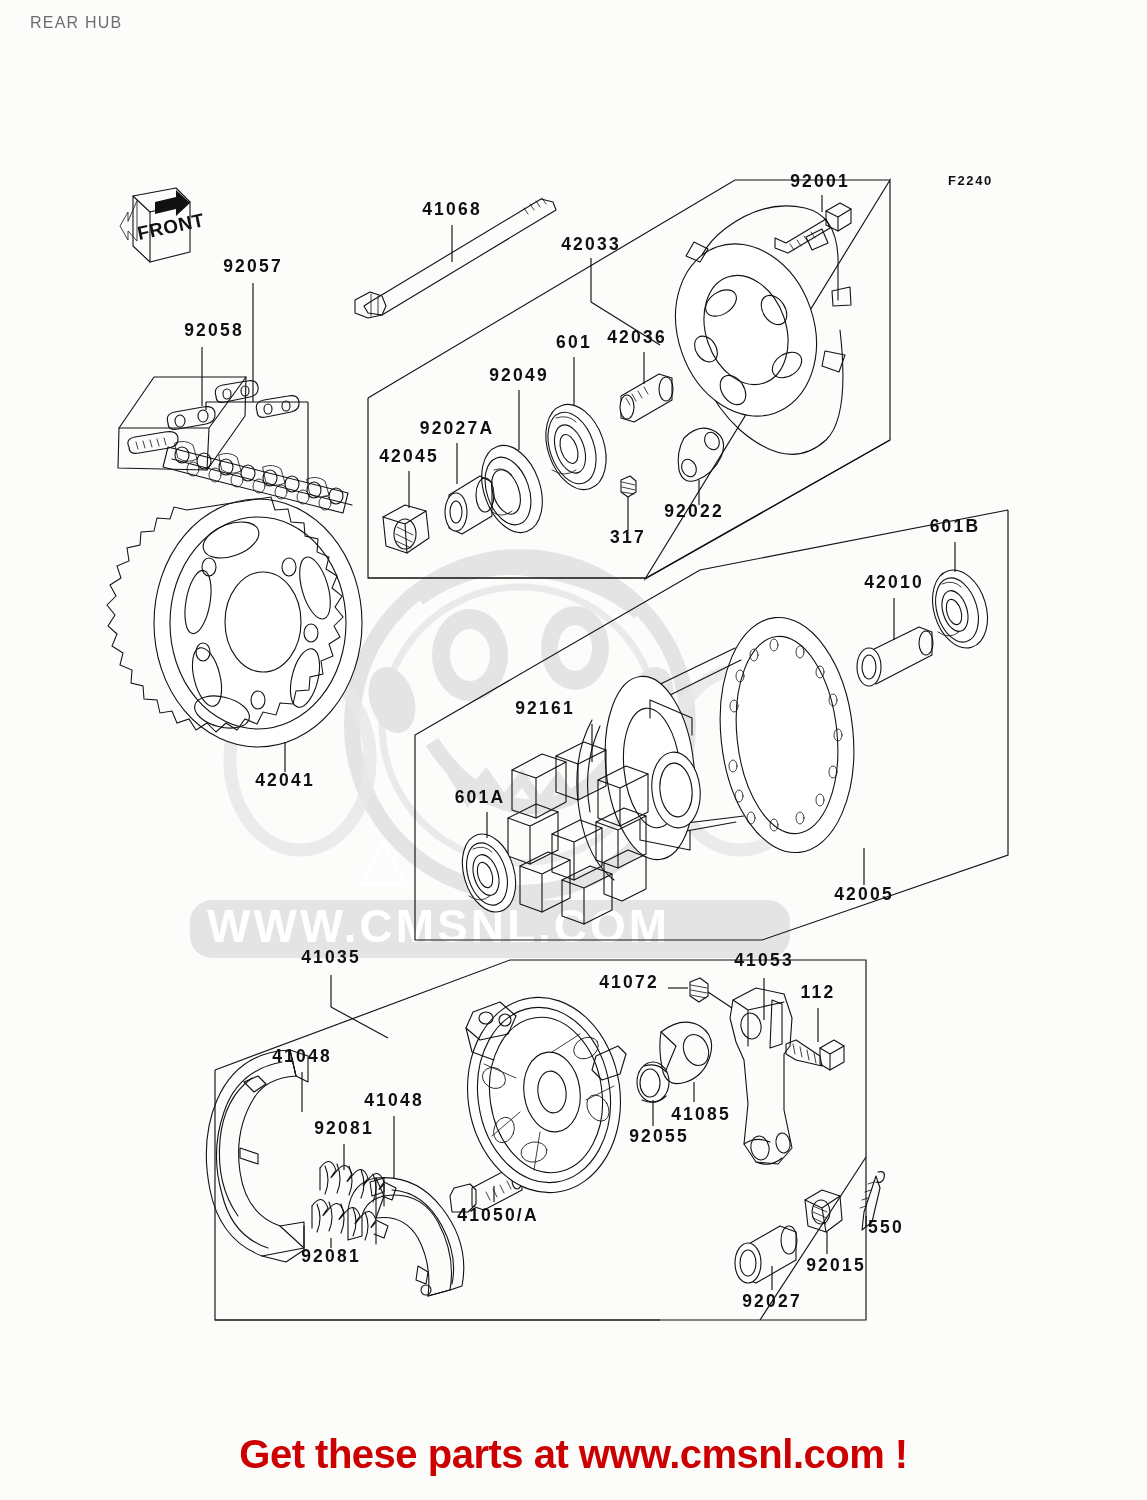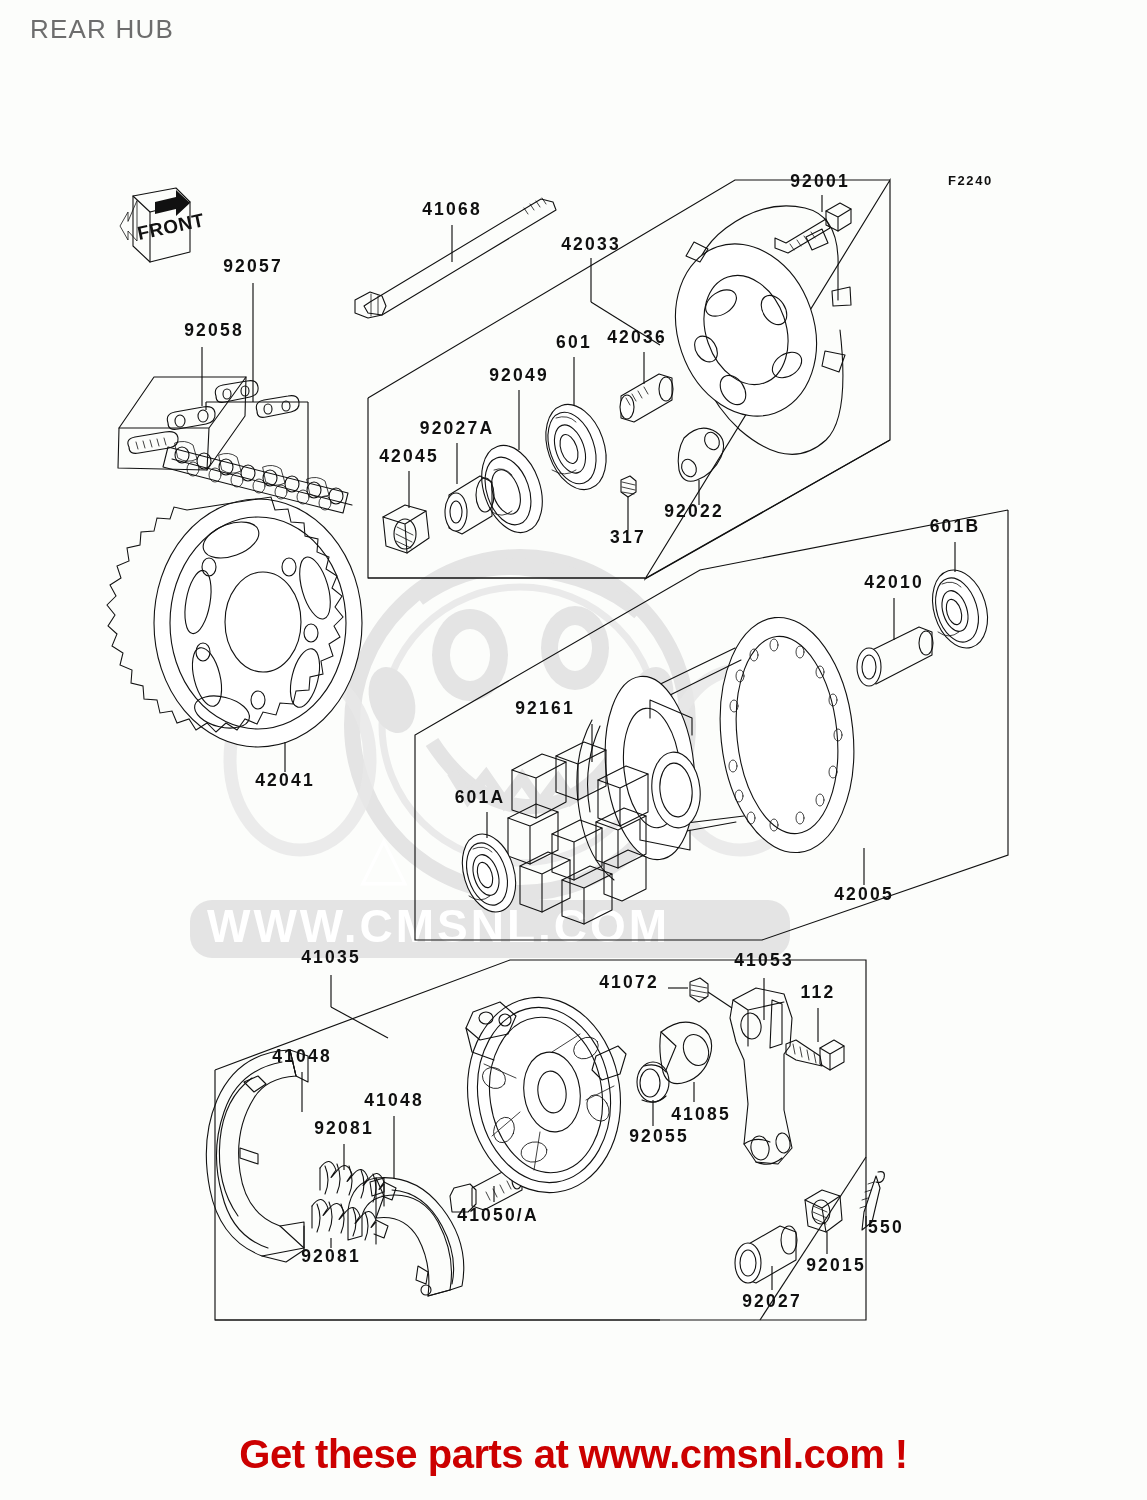--- a/index.html
+++ b/index.html
@@ -2,21 +2,21 @@
 <html><head>
 <meta charset="utf-8">
 <style>
   html,body{margin:0;padding:0;background:#fcfdfb;}
   body{
     width:1147px;height:1500px;position:relative;overflow:hidden;
     font-family:"Liberation Sans","DejaVu Sans",sans-serif;
   }
   #page-title{
     position:absolute;left:30px;top:14px;
-    font-size:26px;color:#6d6d6d;letter-spacing:1.2px;font-weight:400;
+    font-size:16px;color:#6d6d6d;letter-spacing:1.2px;font-weight:400;
   }
   #diagram-stage{position:absolute;left:0;top:0;width:1147px;height:1420px;}
   #diagram-svg{position:absolute;left:0;top:0;}
   #banner{
     position:absolute;left:0;right:0;top:1432px;text-align:center;
     font-family:"Liberation Sans","DejaVu Sans",sans-serif;
     font-size:40px;font-weight:700;color:#cc0000;letter-spacing:-0.5px;
   }
   .lbl{
     font-family:"Liberation Sans","DejaVu Sans",sans-serif;

